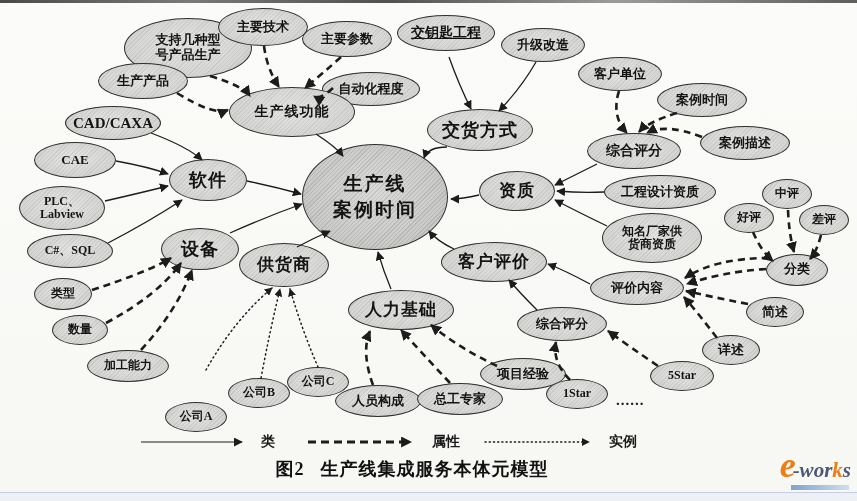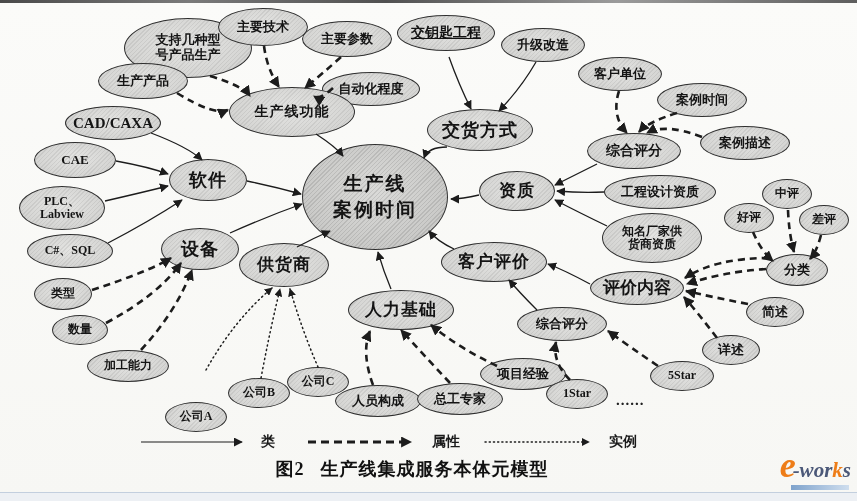--- a/index.html
+++ b/index.html
@@ -146,33 +146,33 @@
       <div class="node" style="left: 27px; top: 234px; width: 86px; height: 34px; font-size: 12px;">
         <div>C#、SQL</div>
       </div>
       <div class="node" style="left: 602px; top: 213px; width: 100px; height: 50px; font-size: 12px;">
         <div>知名厂家供</div>
         <div>货商资质</div>
       </div>
       <div class="node hub" style="left: 161px; top: 228px; width: 78px; height: 42px; font-size: 18px;">
         <div>设备</div>
       </div>
-      <div class="node" style="left: 766px; top: 254px; width: 62px; height: 32px; font-size: 13px;">
+      <div class="node" style="left: 766px; top: 254px; width: 62px; height: 32px; font-size: 13px; font-family: Liberation Mono, monospace;">
         <div>分类</div>
       </div>
       <div class="node hub" style="left: 441px; top: 242px; width: 106px; height: 40px; font-size: 17px;">
         <div>客户评价</div>
       </div>
       <div class="node hub" style="left: 239px; top: 243px; width: 90px; height: 44px; font-size: 17px;">
         <div>供货商</div>
       </div>
       <div class="node" style="left: 34px; top: 278px; width: 58px; height: 32px; font-size: 12px;">
         <div>类型</div>
       </div>
-      <div class="node" style="left: 590px; top: 271px; width: 94px; height: 34px; font-size: 17px;">
+      <div class="node" style="left: 590px; top: 271px; width: 94px; height: 34px; font-size: 13px;">
         <div>评价内容</div>
       </div>
       <div class="node" style="left: 746px; top: 297px; width: 58px; height: 30px; font-size: 13px;">
         <div>简述</div>
       </div>
       <div class="node hub" style="left: 348px; top: 290px; width: 106px; height: 40px; font-size: 17px;">
         <div>人力基础</div>
       </div>
       <div class="node" style="left: 52px; top: 315px; width: 56px; height: 30px; font-size: 12px;">
         <div>数量</div>

